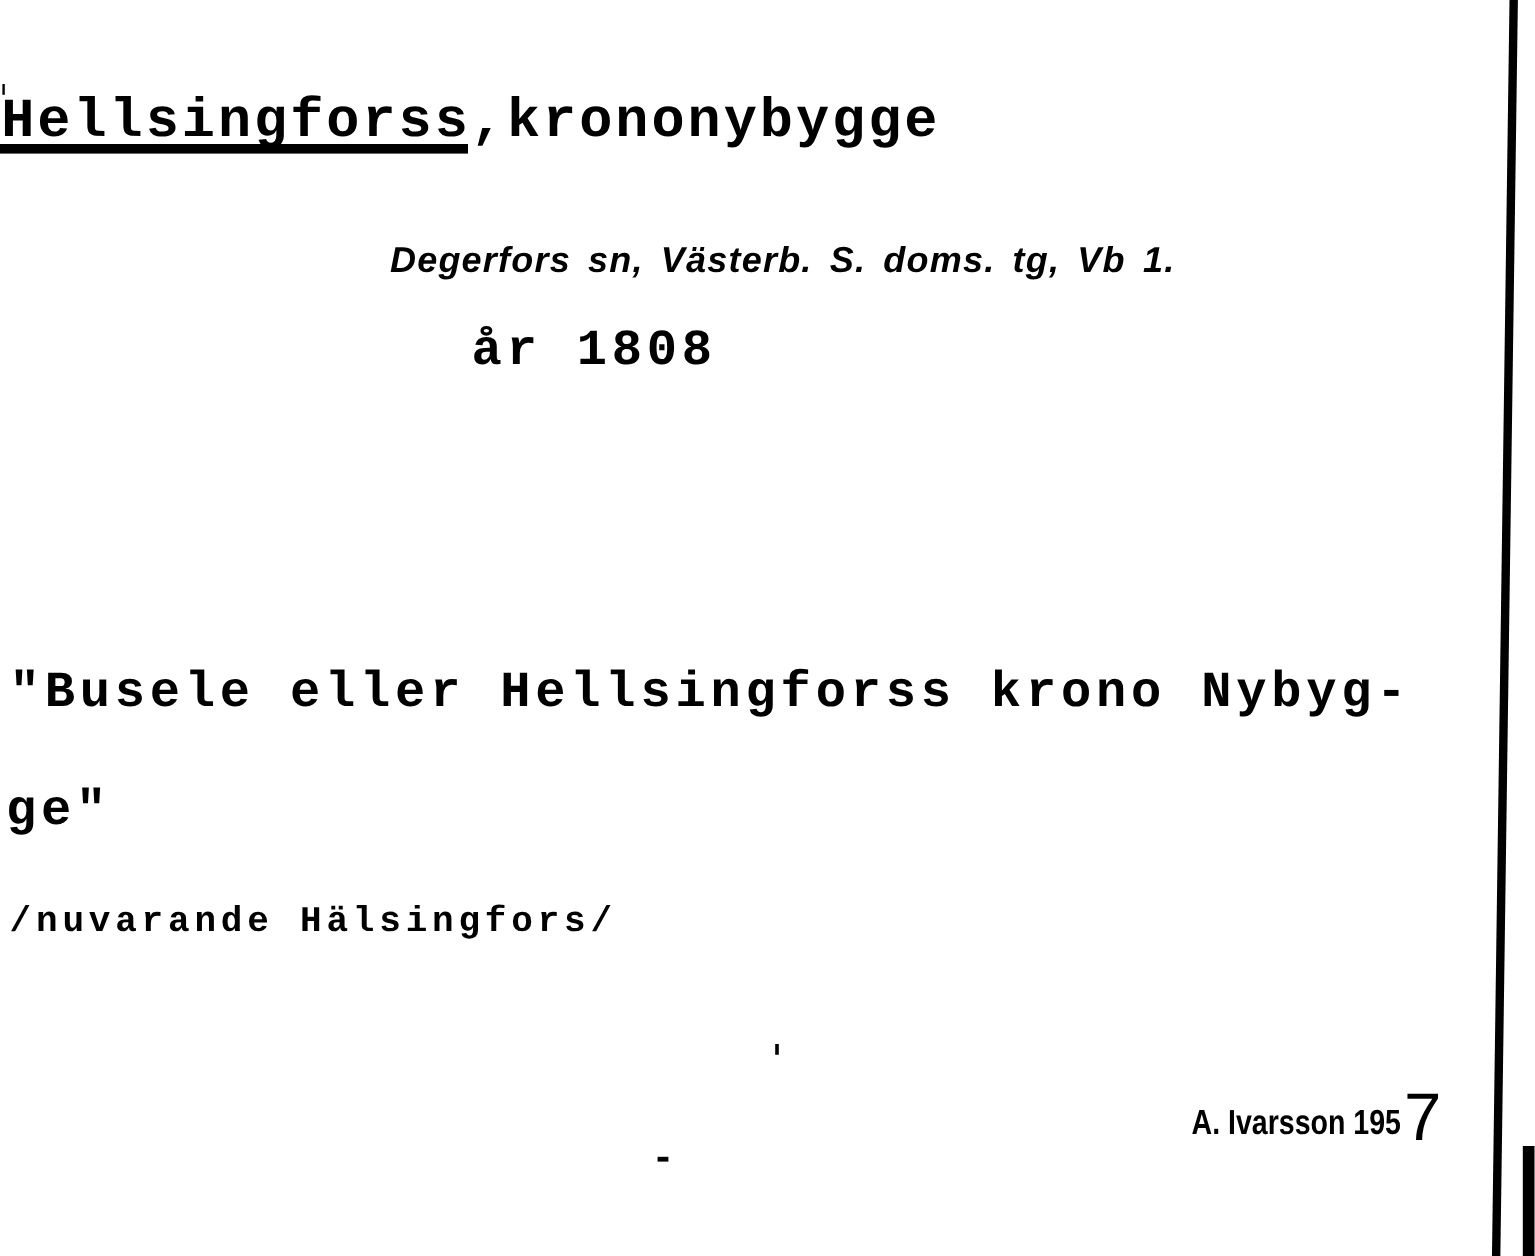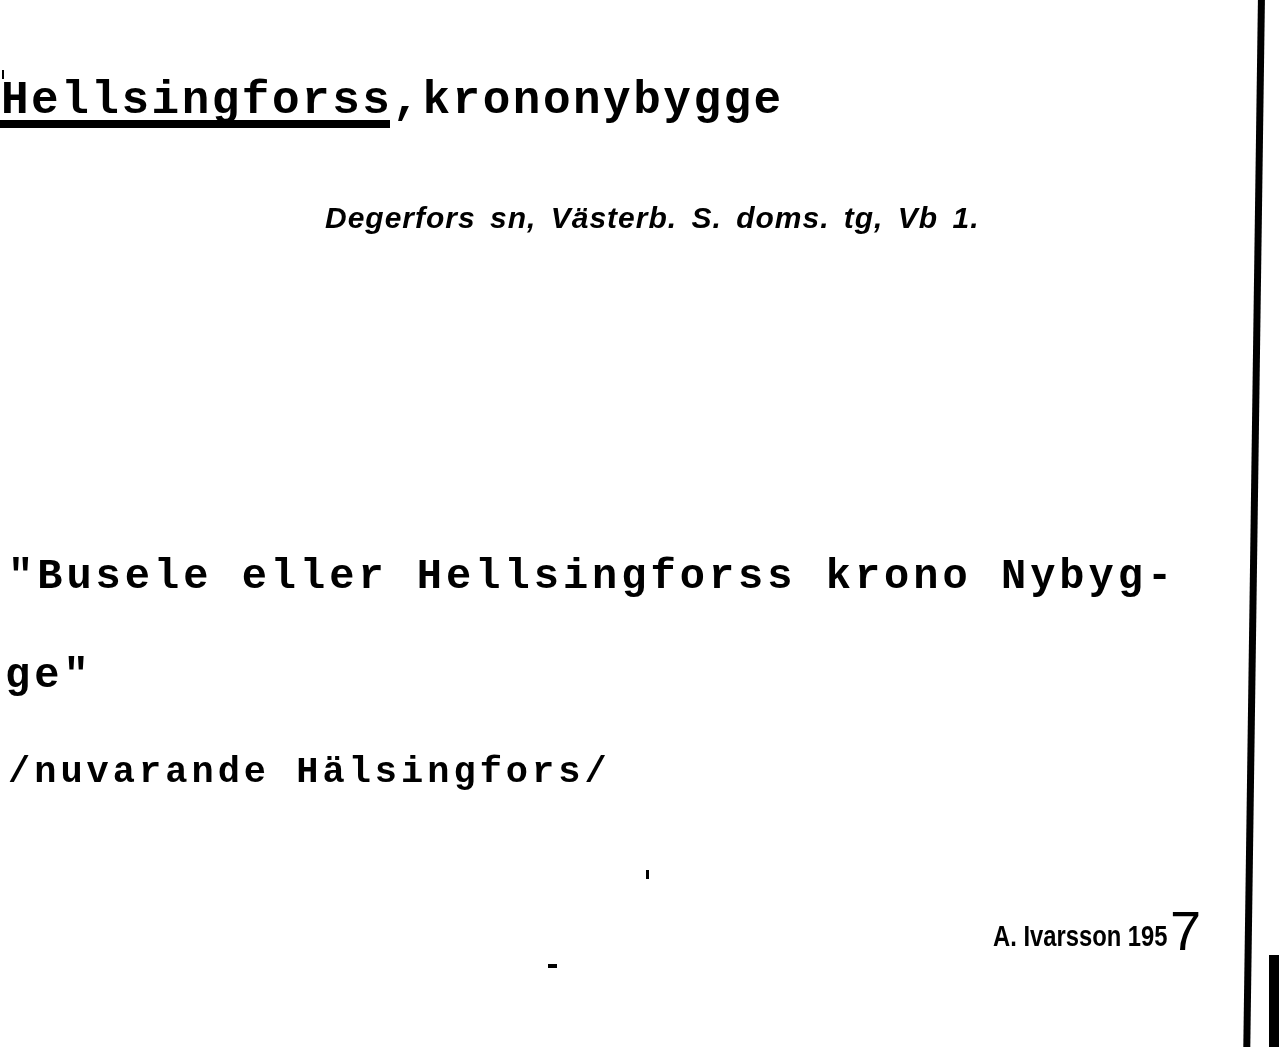--- a/index.html
+++ b/index.html
@@ -44,21 +44,21 @@
     letter-spacing: 1px;
     word-spacing: 5px;
     line-height: 1;
     white-space: pre;
     color: #000;
     margin-top: 43px;
   }
   .year    { left: 393px; top: 271px; font-size: 42px; letter-spacing: 4px; }
   .quote1  { left: 8px;   top: 556px; font-size: 42px; letter-spacing: 4px; }
   .quote2  { left: 5px;   top: 655px; font-size: 42px; letter-spacing: 4px; }
-  .note    { left: 8px;   top: 754px; font-size: 37px; letter-spacing: 4px; }
+  .note    { left: 8px;   top: 754px; font-size: 30px; letter-spacing: 4px; }
   .sig-text {
     position: absolute;
     left: 993px;
     top: 922px;
     font-family: "Liberation Sans", sans-serif;
     font-weight: bold;
     font-size: 29px;
     line-height: 1;
     white-space: pre;
     transform: scaleX(0.82);
@@ -101,20 +101,21 @@
 </head>
 <body>
 
 <div class="scan">
 
   <div class="mono title"><span>Hellsingforss</span><span>,krononybygge</span></div>
   <div class="title-underline"></div>
 
   <div class="subtitle">Degerfors sn, Västerb. S. doms. tg, Vb 1.</div>
 
+  <div class="mono year">år 1808</div>
 
   <div class="mono quote1">"Busele eller Hellsingforss krono Nybyg-</div>
 
   <div class="mono quote2">ge"</div>
 
   <div class="mono note">/nuvarande Hälsingfors/</div>
 
   <div class="sig-text">A. Ivarsson 195</div>
 
   <div class="sig-digit">7</div>

